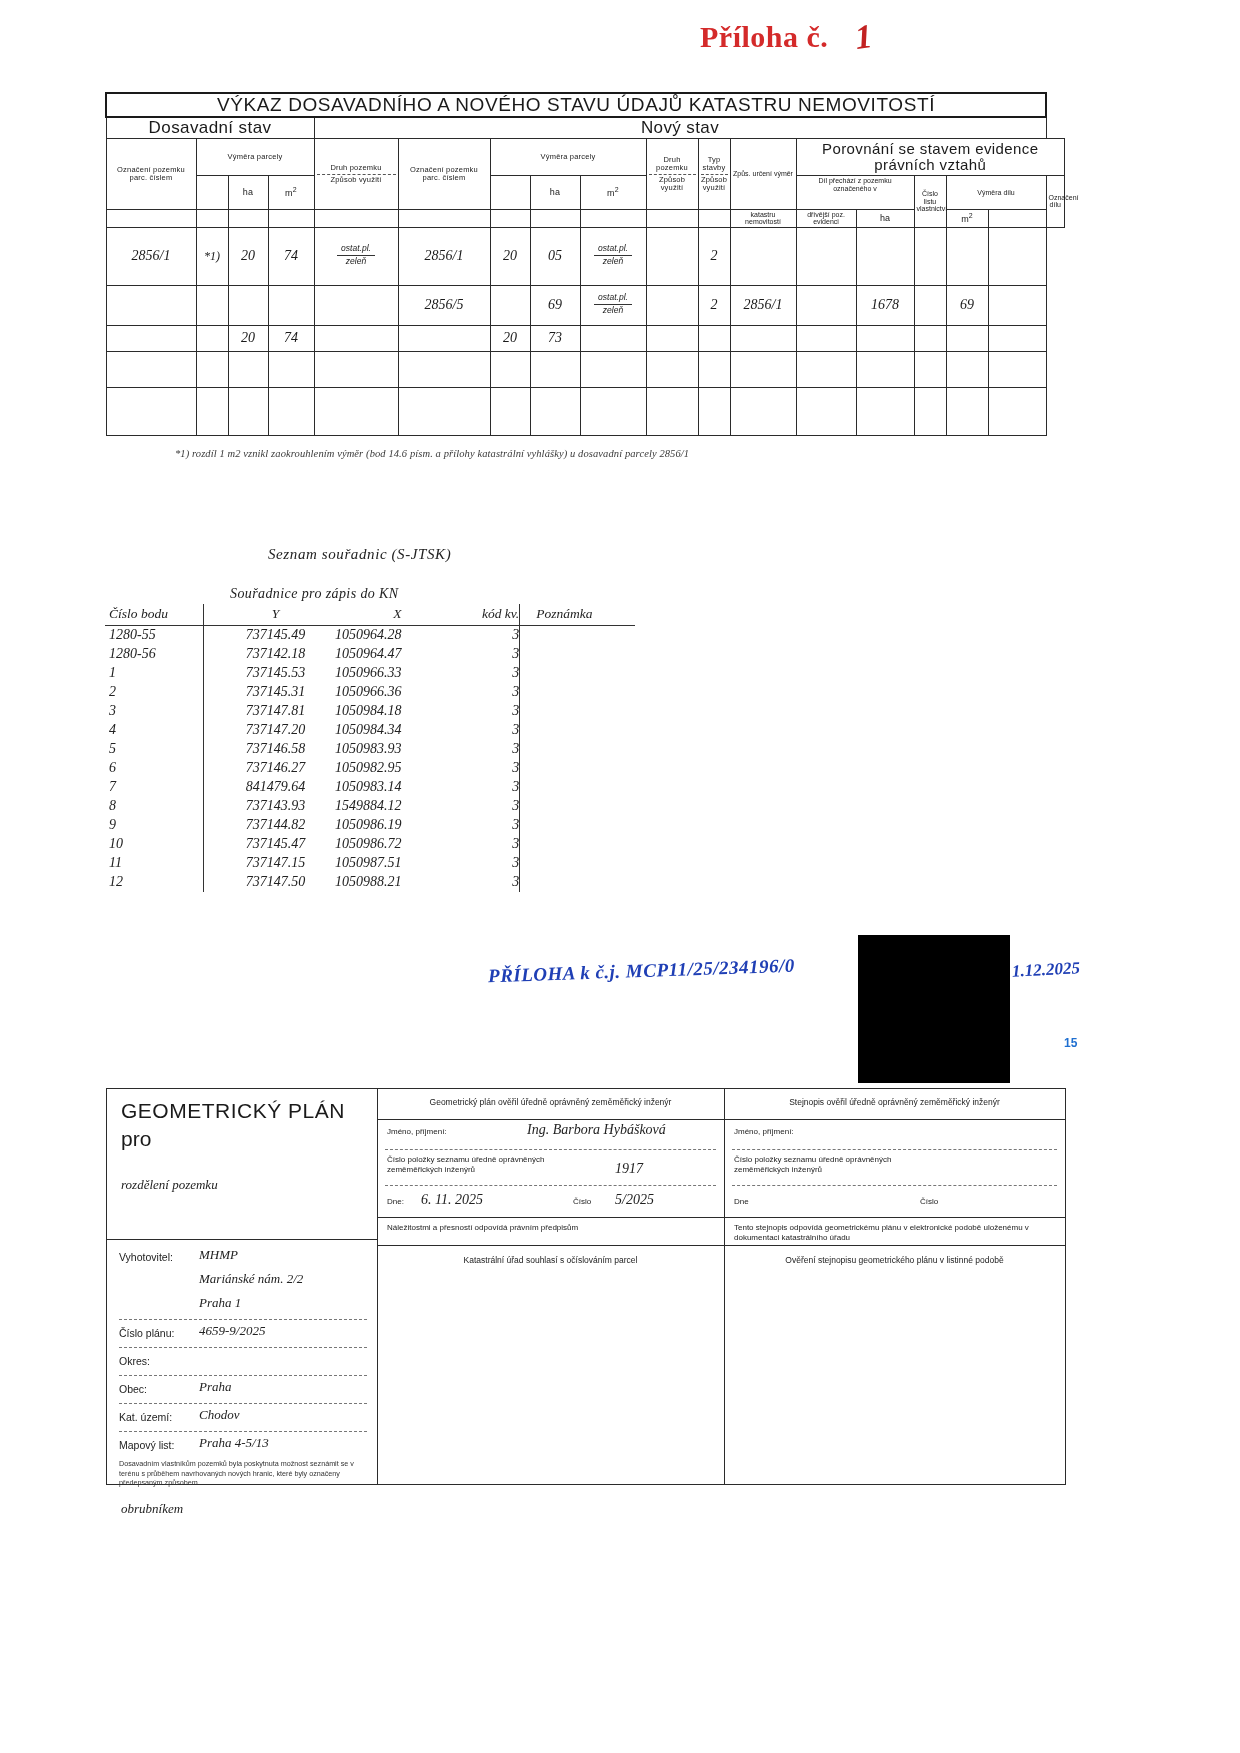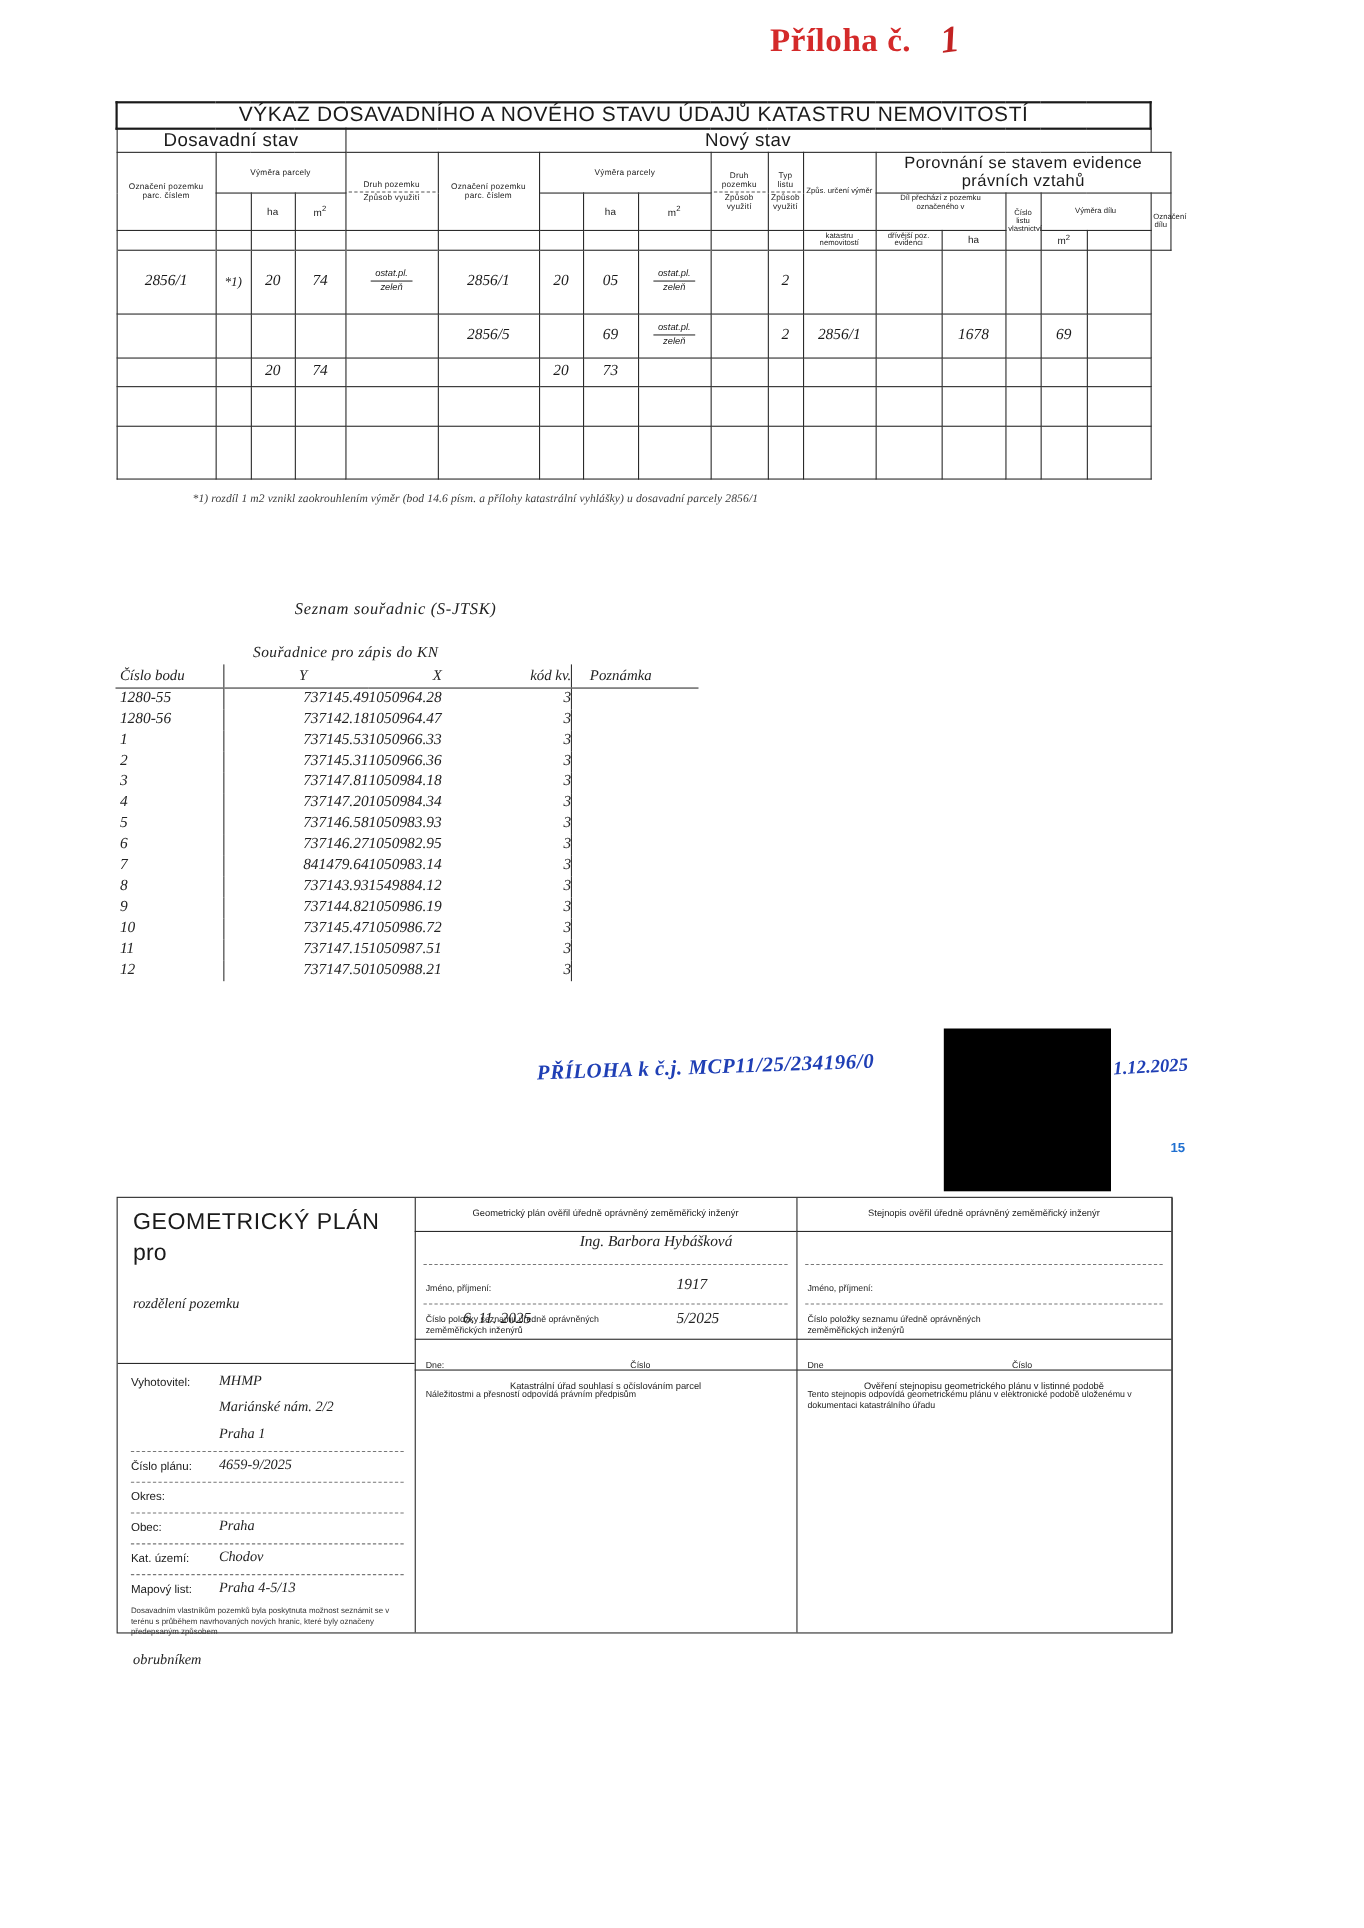--- a/index.html
+++ b/index.html
@@ -76,21 +76,21 @@
   }
   .coord{
     position:absolute;left:105px;top:604px;width:530px;
     font-family:"Liberation Serif", serif;font-style:italic;
     border-collapse:collapse;
   }
   .coord td,.coord th{font-weight:400;font-style:italic;font-size:14px;
     padding:1.5px 0;color:#222;text-align:left;}
   .coord th{font-size:13.5px;padding-bottom:3px;}
   .coord .c-id{width:110px;padding-left:4px;}
-  .coord .c-y{width:135px;text-align:right;}
+  .coord .c-y{width:135px;text-align:center;}
   .coord .c-x{width:140px;text-align:left;}
   .coord .c-k{width:70px;text-align:right;}
   .coord .c-p{width:110px;padding-left:18px;}
   .coord thead th{border-bottom:1px solid #333;}
   .coord .vline{border-left:1px solid #333;padding-left:12px;}
   .coord .vline2{border-left:1px solid #333;padding-left:16px;}
 
   
   .stamp-hand{
     position:absolute;left:488px;top:960px;
@@ -129,21 +129,21 @@
   .val{position:absolute;font-family:"Liberation Serif", serif;font-style:italic;
     font-size:13px;color:#222;}
   .dotline{position:absolute;border-bottom:1px dashed #777;}
 
   .note-small{position:absolute;left:12px;top:330px;width:248px;font-size:7.2px;
     line-height:1.35;color:#333;}
   .note-val{position:absolute;left:14px;top:372px;font-family:"Liberation Serif", serif;
     font-style:italic;font-size:13px;color:#222;}
 
   .hdr-c{position:absolute;left:0;right:0;text-align:center;font-size:8.5px;color:#222;line-height:1.25;}
-  .lbl-s{position:absolute;font-size:8px;color:#222;line-height:1.3;margin-top:40px;}
+  .lbl-s{position:absolute;font-size:8px;color:#222;line-height:1.3;}
   .val-s{position:absolute;font-family:"Liberation Serif", serif;font-style:italic;font-size:14px;color:#222;}
 </style>
 </head>
 <body>
 
 <div class="page">
 
   <div class="anno-priloha">Příloha č.</div>
   <div class="anno-num">1</div>
 
@@ -183,21 +183,21 @@
           <span>Druh pozemku</span>
           <span class="sub">Způsob využití</span>
         </td>
         <td class="hd" rowspan="2">Označení pozemku parc. číslem</td>
         <td class="hd" colspan="3">Výměra parcely</td>
         <td class="hd" rowspan="2">
           <span>Druh pozemku</span>
           <span class="sub">Způsob využití</span>
         </td>
         <td class="hd" rowspan="2">
-          <span>Typ listu</span>
+          <span>Typ stavby</span>
           <span class="sub">Způsob využití</span>
         </td>
         <td class="hd2" rowspan="2">Způs. určení výměr</td>
         <td class="grp" colspan="6" style="font-size:15px;padding:2px 0 3px 0">Porovnání se stavem evidence právních vztahů</td>
       </tr>
       <tr>
         <td class="hd unit"></td>
         <td class="hd unit">ha</td>
         <td class="hd unit">m<span class="sup">2</span></td>
         <td class="hd unit"></td>

